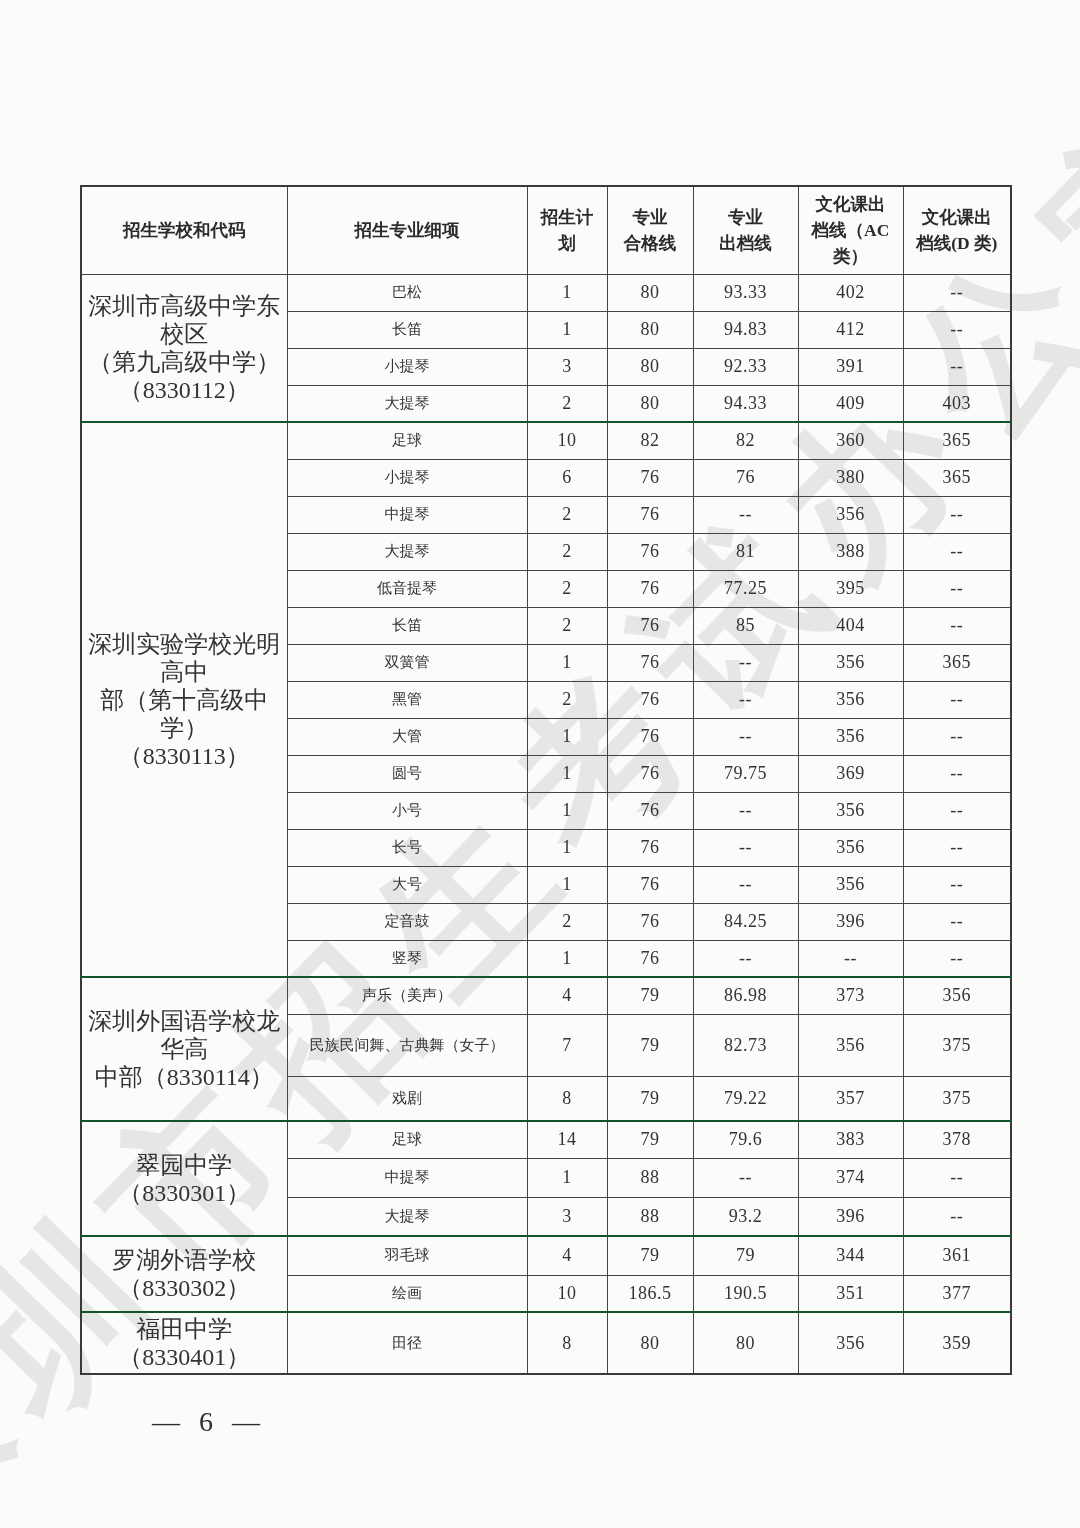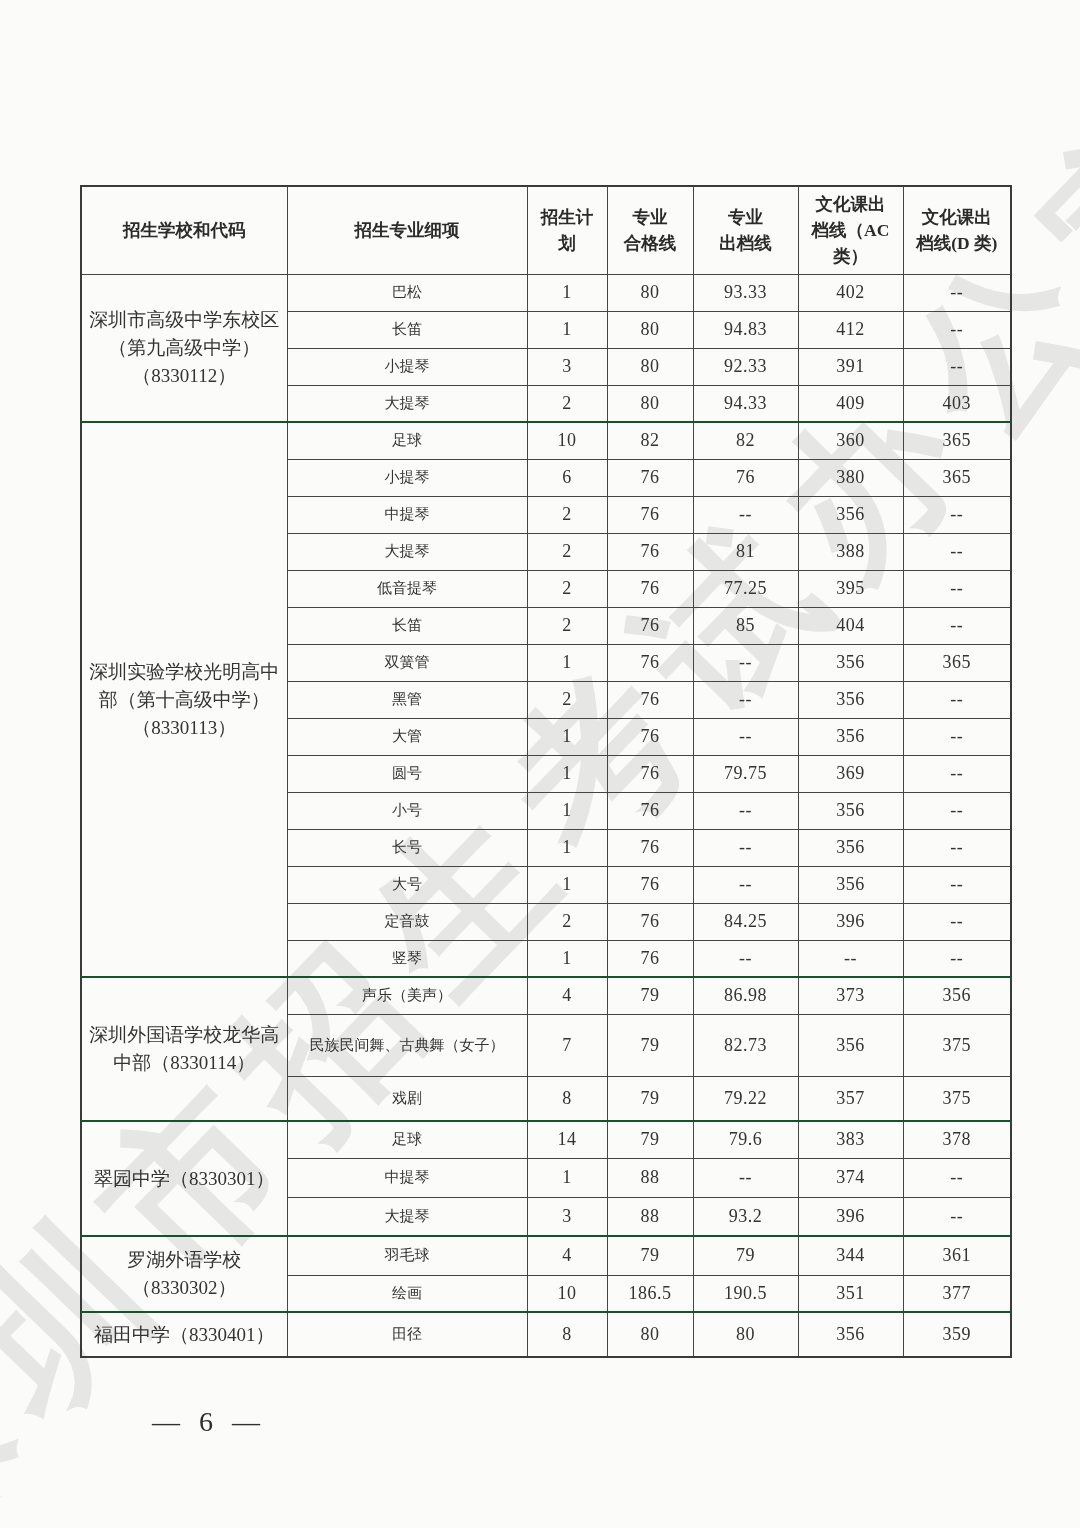--- a/index.html
+++ b/index.html
@@ -44,21 +44,21 @@
     color: #333;
   }
   .score-table thead tr { height: 88px; }
   .score-table th {
     font-weight: bold;
     font-size: 17.5px;
     line-height: 26px;
     color: #2b2b2b;
   }
   td.school-cell {
-    font-size: 19px;
+    font-size: 24px;
     line-height: 28px;
   }
   td.major-cell { font-size: 15px; }
   td.val-cell { font-size: 18px; letter-spacing: 0.5px; }
   tr.school-start td { border-top: 2px solid #14532d; }
   table.score-table { border: 2px solid #3a3a3a; }
   .footer {
     position: absolute;
     left: 152px;
     top: 1406px;

